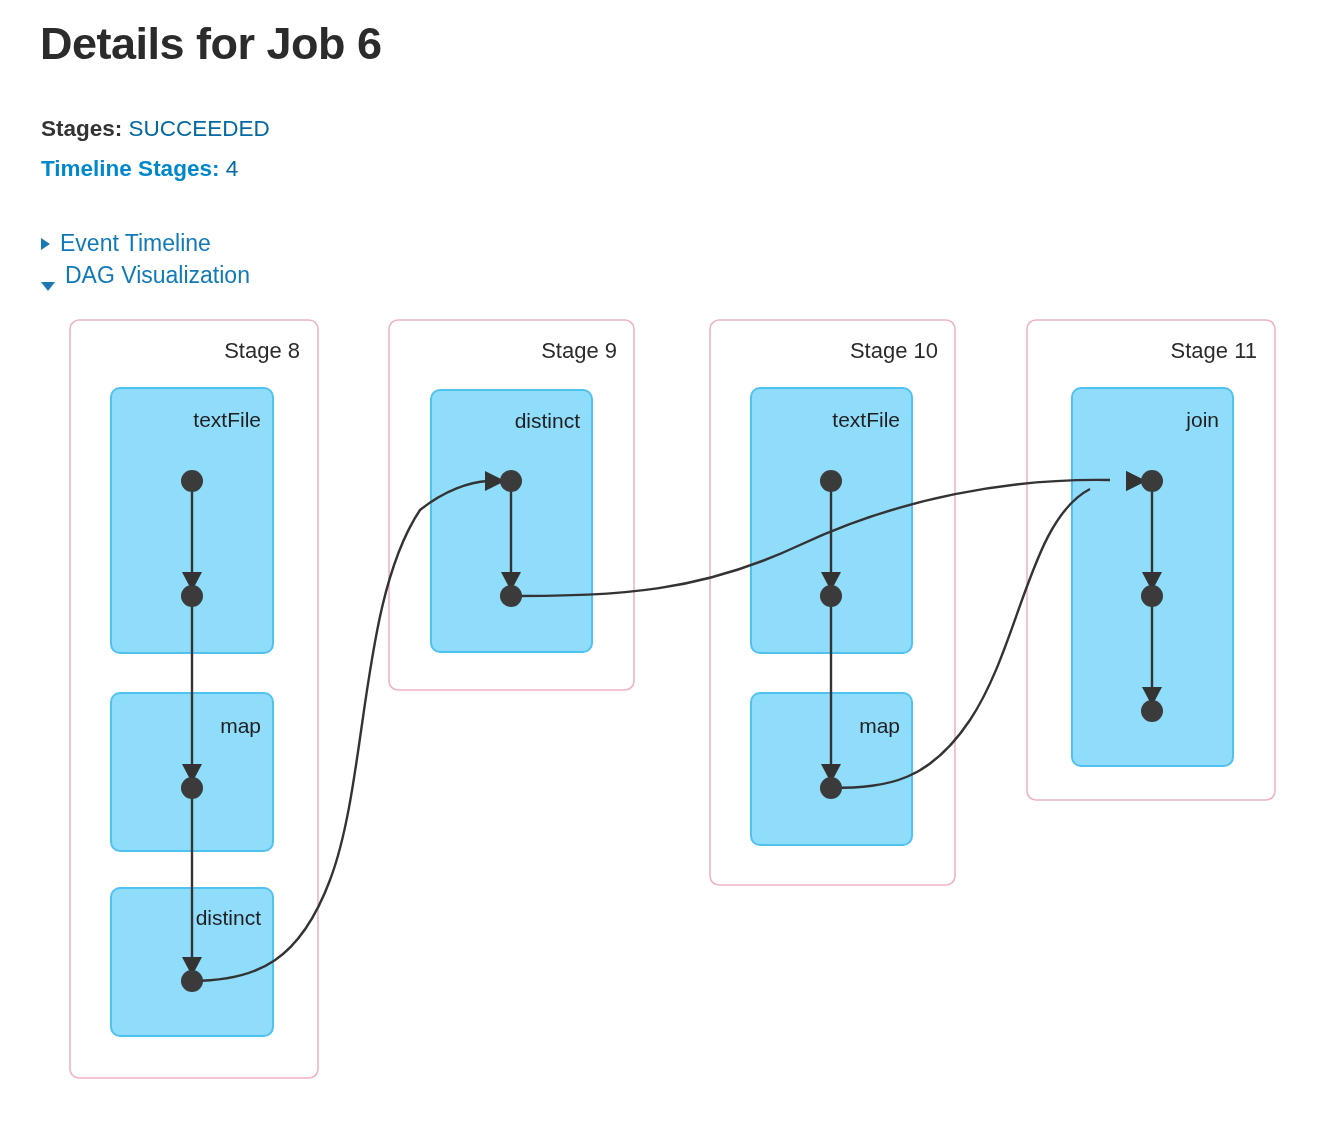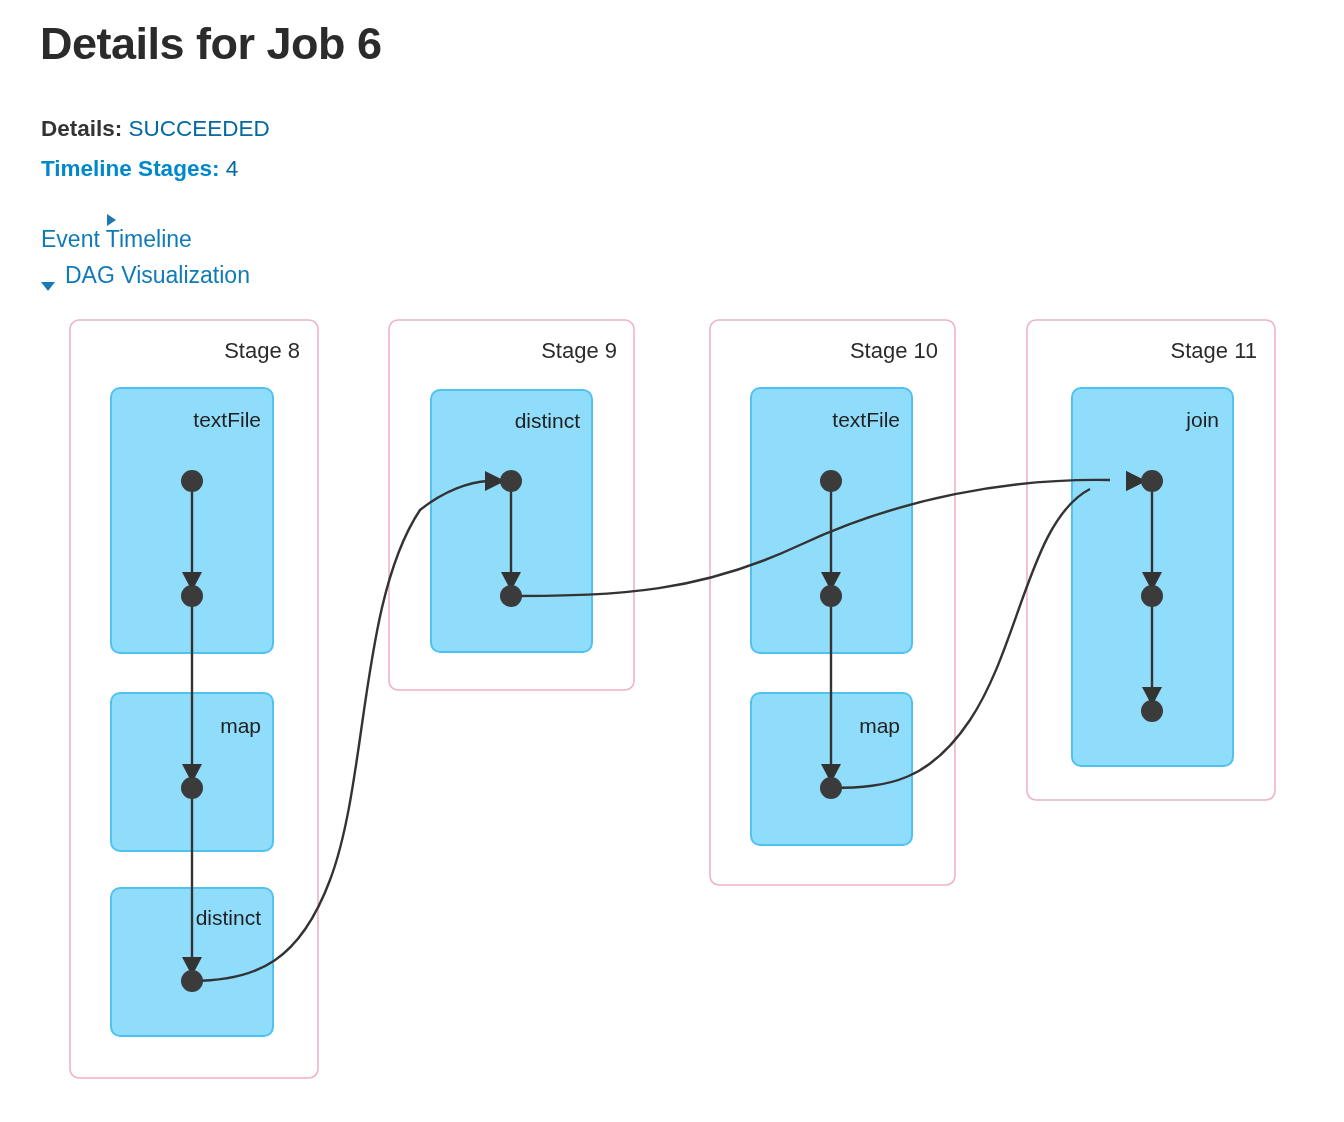--- a/index.html
+++ b/index.html
@@ -50,21 +50,21 @@
   .toggle-row {
     position: absolute;
     left: 41px;
     font-size: 23px;
     color: #0088cc;
     white-space: nowrap;
     display: flex;
     align-items: center;
     cursor: pointer;
   }
-  .toggle-row.timeline { top: 214px; flex-direction: column; }
+  .toggle-row.timeline { top: 230px; }
   .toggle-row.dag { top: 262px; align-items: flex-end; }
   .tri {
     display: inline-block;
     width: 0; height: 0;
     margin-right: 10px;
     flex: 0 0 auto;
   }
   .tri-right {
     border-left: 9px solid #1a79b5;
     border-top: 6.5px solid transparent;
@@ -118,21 +118,21 @@
   }
 </style>
 </head>
 <body>
 
 <div class="page">
 
   <h1 class="page-title">Details for Job 6</h1>
 
   <div class="meta-line status">
-    <span class="meta-key">Details:</span>
+    <span class="meta-key">Stages:</span>
     <span class="meta-val">SUCCEEDED</span>
   </div>
 
   <div class="meta-line stages">
     <span class="meta-key blue">Timeline Stages:</span>
     <span class="meta-val">4</span>
   </div>
 
   <div class="toggle-row timeline">
     <span class="tri tri-right"></span>

